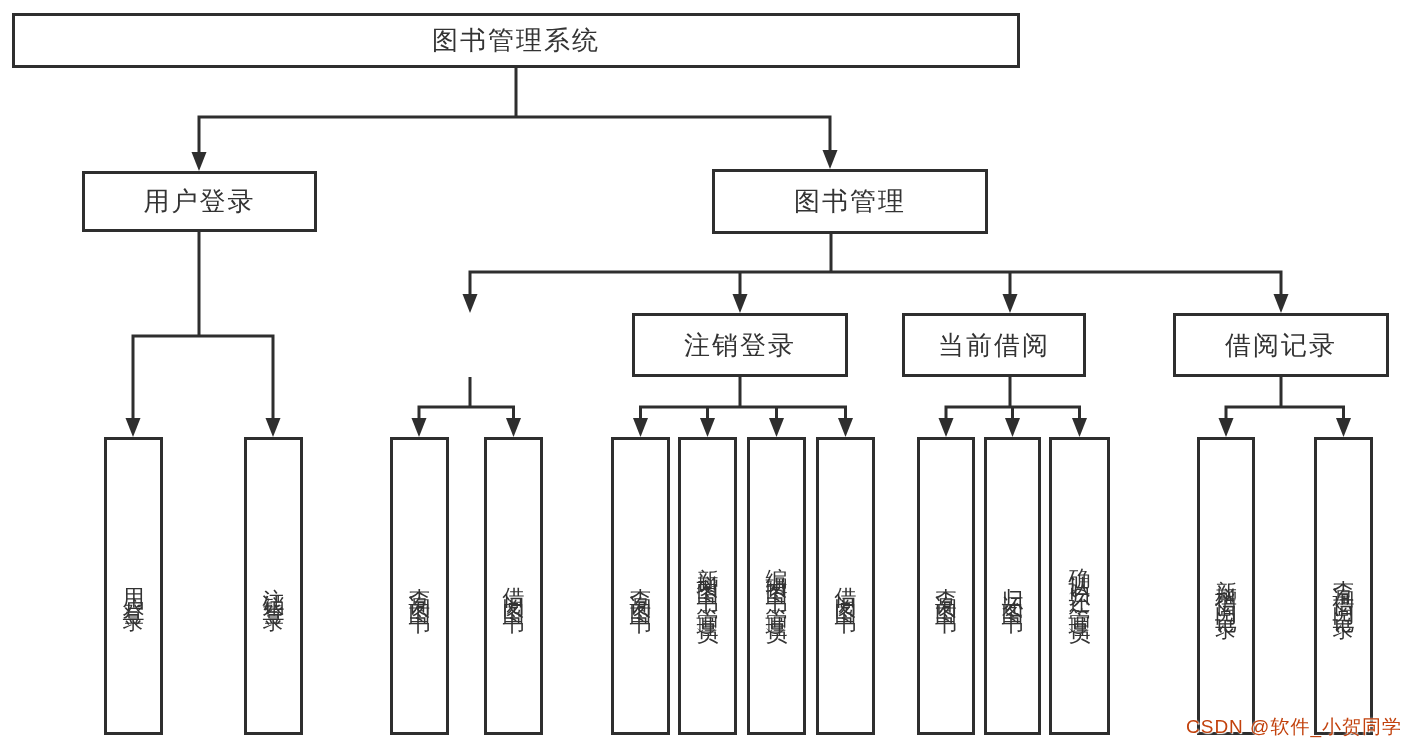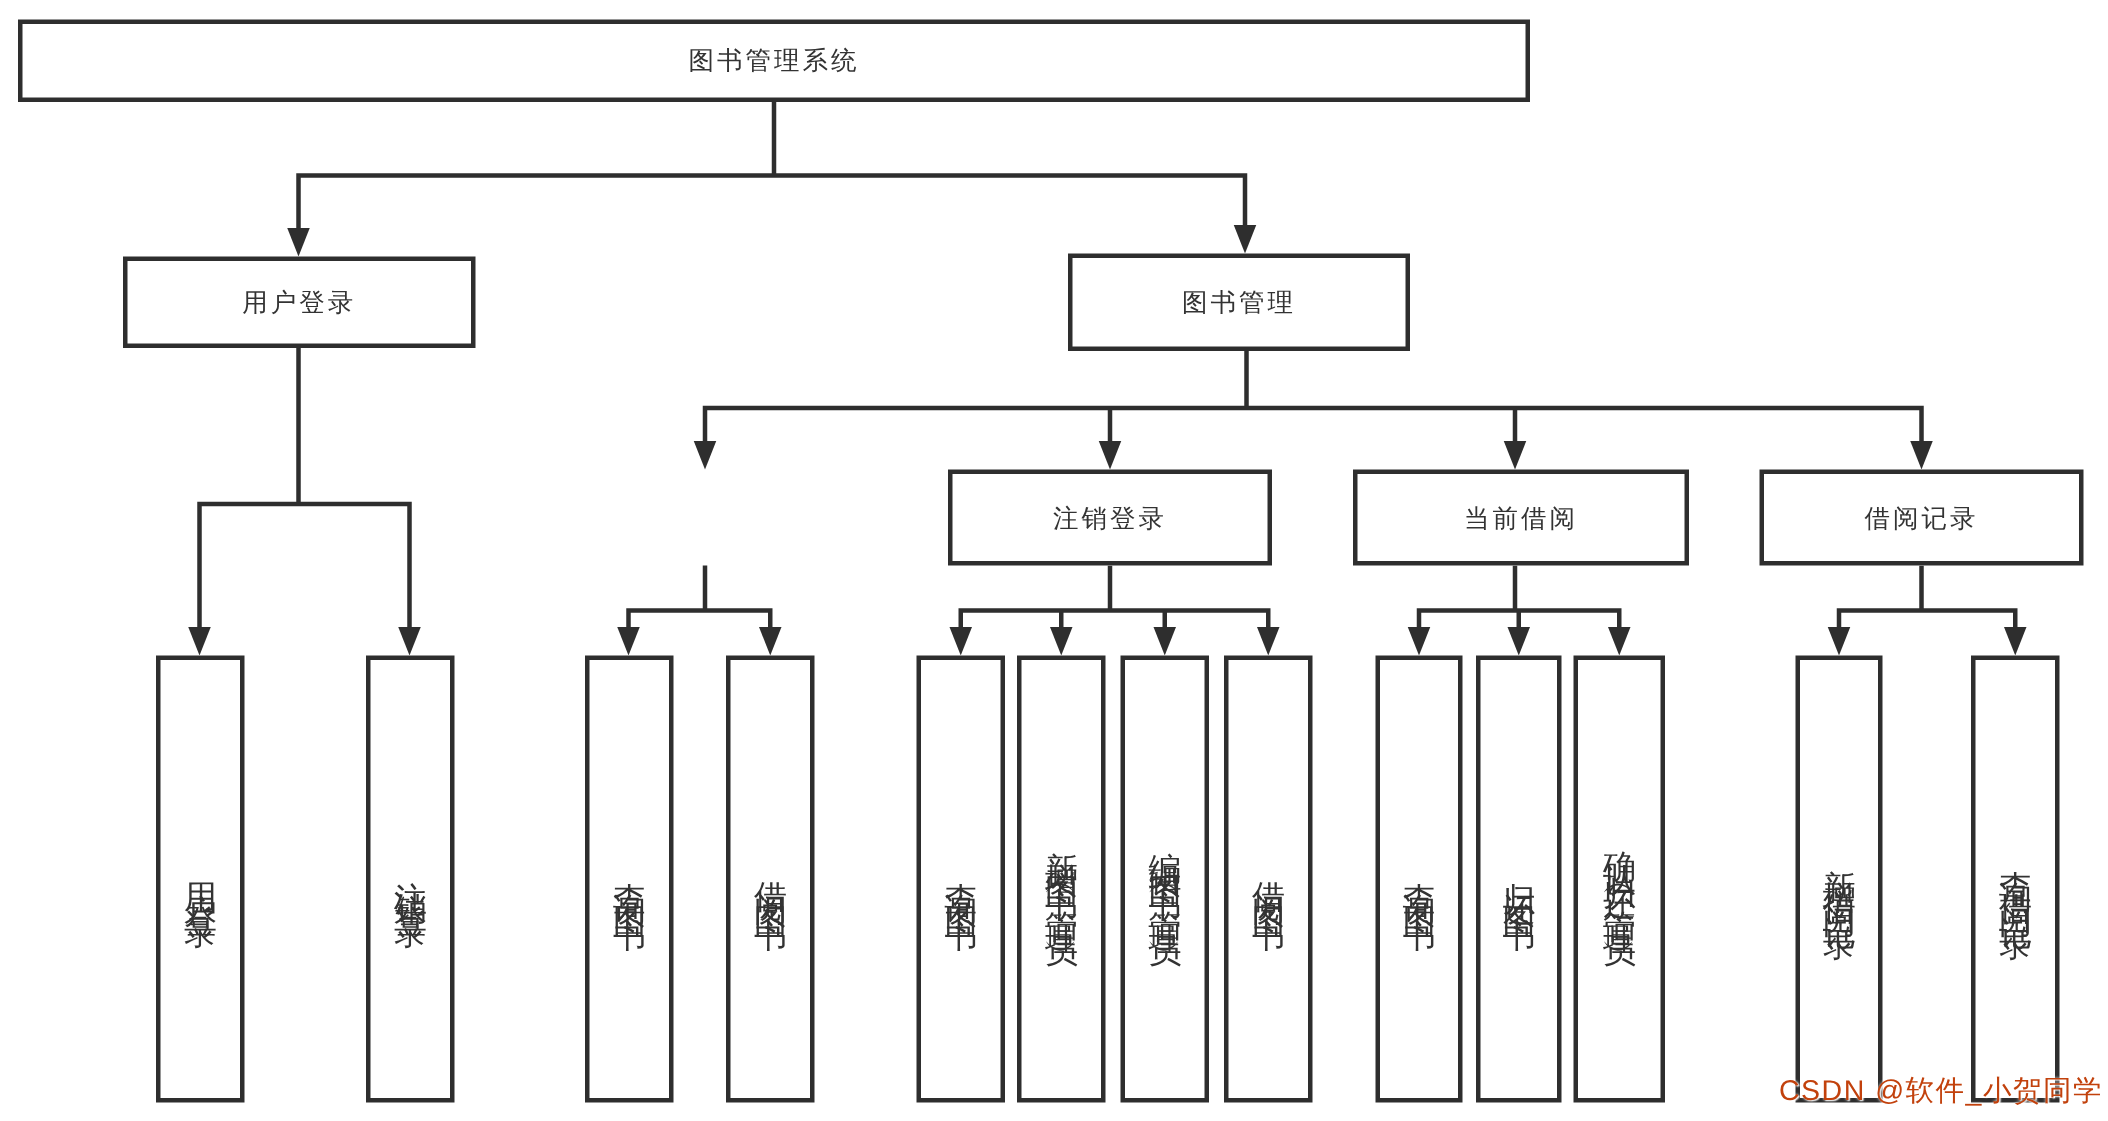--- a/index.html
+++ b/index.html
@@ -22,21 +22,21 @@
     box-sizing: border-box;
     border: 3px solid #2e2e2e;
     background: #ffffff;
     display: flex;
     align-items: center;
     justify-content: center;
     color: #333333;
     z-index: 2;
   }
   .h-label {
-    font-size: 17px;
+    font-size: 26px;
     letter-spacing: 2px;
     white-space: nowrap;
   }
   .leaf .v-label {
     writing-mode: vertical-rl;
     text-orientation: mixed;
     font-size: 22px;
     letter-spacing: 8px;
     line-height: 1.1;
     white-space: nowrap;
@@ -117,28 +117,28 @@
     </g>
   </svg>
 
   <div class="node" style="left:12px; top:13px; width:1008px; height:55px;">
     <span class="h-label">图书管理系统</span>
   </div>
 
   <div class="node" style="left:82px; top:171px; width:235px; height:61px;">
     <span class="h-label">用户登录</span>
   </div>
-  <div class="node" style="left:712px; top:169px; width:228px; height:65px;">
+  <div class="node" style="left:712px; top:169px; width:276px; height:65px;">
     <span class="h-label">图书管理</span>
   </div>
 
   <div class="node" style="left:632px; top:313px; width:216px; height:64px;">
     <span class="h-label">注销登录</span>
   </div>
-  <div class="node" style="left:902px; top:313px; width:224px; height:64px;">
+  <div class="node" style="left:902px; top:313px; width:184px; height:64px;">
     <span class="h-label">当前借阅</span>
   </div>
   <div class="node" style="left:1173px; top:313px; width:216px; height:64px;">
     <span class="h-label">借阅记录</span>
   </div>
 
   <div class="node leaf" style="left:104px; top:437px; width:59px; height:298px;">
     <span class="v-label">用户登录</span>
   </div>
   <div class="node leaf" style="left:244px; top:437px; width:59px; height:298px;">

